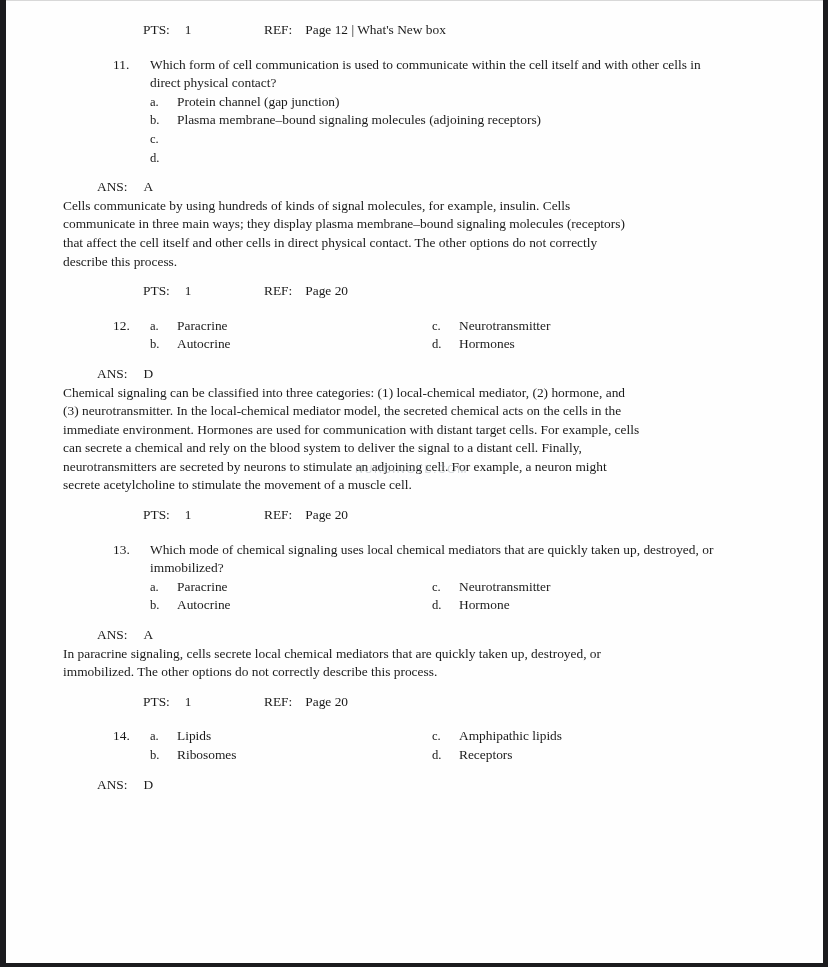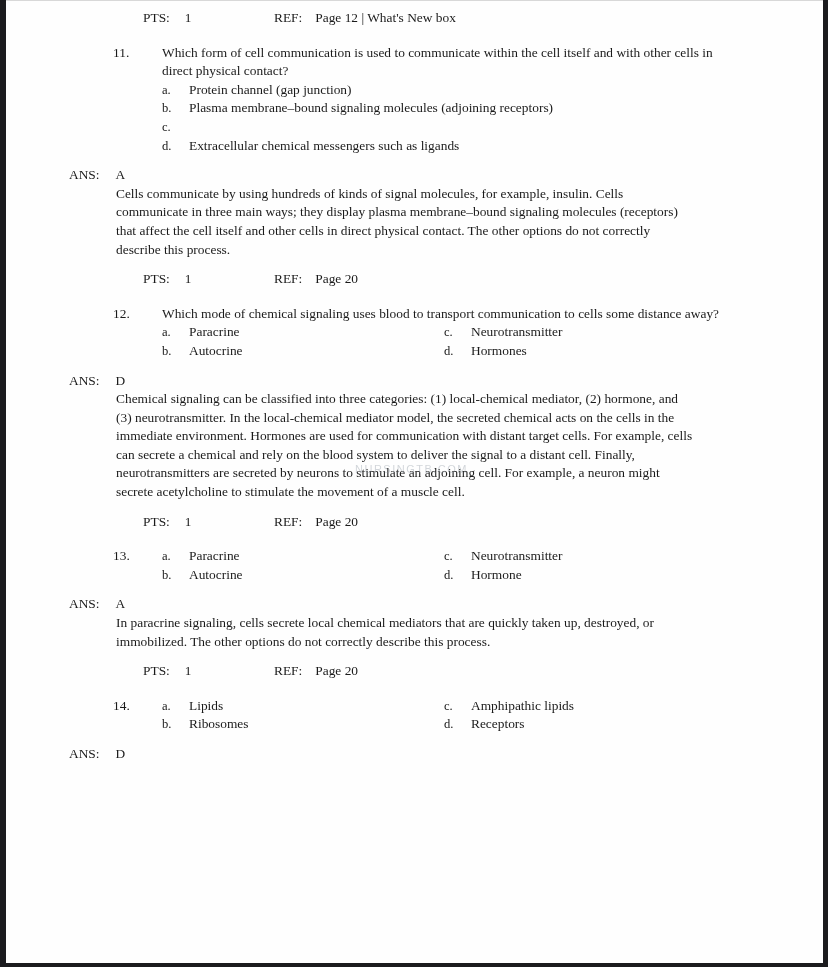--- a/index.html
+++ b/index.html
@@ -13,21 +13,21 @@
   }
   .page {
     position: absolute;
     left: 6px;
     top: 0;
     width: 817px;
     height: 963px;
     background: #fefefe;
     border-top: 1px solid #d8d8d8;
     box-sizing: border-box;
-    padding-top: 8px;
+    padding-top: 20px;
     color: #1a1a1a;
     font-size: 13.4px;
     line-height: 18.6px;
   }
   .bottom-bar {
     position: absolute;
     left: 0;
     bottom: 0;
     width: 828px;
     height: 4px;
@@ -35,46 +35,46 @@
   }
   .pts-row {
     position: relative;
     margin-left: 137px;
     height: 18.6px;
     white-space: nowrap;
   }
   .pts-row .pts-value { margin-left: 15px; }
   .ref-group {
     position: absolute;
-    left: 131px;
+    left: 121px;
     top: 0;
     white-space: nowrap;
   }
   .ref-group .ref-value { margin-left: 13px; }
   .question { margin-top: 16px; }
-  .q-head { display: flex; gap: 19px; }
+  .q-head { display: flex; }
   .q-num {
     width: 30px;
     flex: 0 0 30px;
     margin-left: 107px;
   }
-  .q-body { width: 578px; }
+  .q-body { width: 578px; margin-left: 7px; }
   .opt-row { display: flex; }
   .opt-letter {
     width: 27px;
     flex: 0 0 27px;
     font-size: 12.6px;
   }
   .opt-col { display: flex; }
   .opt-col.left  { width: 282px; flex: 0 0 282px; }
   .two-col { display: flex; }
-  .ans-row { margin-left: 63px; margin-top: 11px; }
+  .ans-row { margin-left: 91px; margin-top: 11px; }
   .ans-value { margin-left: 16px; }
   .rationale {
-    margin-left: 110px;
+    margin-left: 57px;
     width: 578px;
   }
   .pts-after { margin-top: 11px; }
   .watermark {
     position: absolute;
     left: 349px;
     top: 459px;
     font-family: "Liberation Sans", sans-serif;
     font-size: 11px;
     letter-spacing: 1.5px;
@@ -106,41 +106,39 @@
         </div>
         <div class="opt-row">
           <span class="opt-letter">b.</span>
           <span>Plasma membrane–bound signaling molecules (adjoining receptors)</span>
         </div>
         <div class="opt-row">
           <span class="opt-letter">c.</span>
         </div>
         <div class="opt-row">
           <span class="opt-letter">d.</span>
-          <span>Extracellular chemical messengers such as ligands</span>
         </div>
       </div>
     </div>
     <div class="ans-row">
       <span>ANS:</span><span class="ans-value">A</span>
     </div>
     <div class="rationale">Cells communicate by using hundreds of kinds of signal molecules, for example, insulin. Cells communicate in three main ways; they display plasma membrane–bound signaling molecules (receptors) that affect the cell itself and other cells in direct physical contact. The other options do not correctly describe this process.</div>
     <div class="pts-row pts-after">
       <span>PTS:</span><span class="pts-value">1</span>
       <span class="ref-group">
         <span>REF:</span><span class="ref-value">Page 20</span>
       </span>
     </div>
   </section>
 
   <section>
     <div class="question q-head">
       <span class="q-num">12.</span>
       <div class="q-body">
-        <div>Which mode of chemical signaling uses blood to transport communication to cells some distance away?</div>
         <div class="two-col">
           <div class="opt-col left">
             <span class="opt-letter">a.</span>
             <span>Paracrine</span>
           </div>
           <div class="opt-col">
             <span class="opt-letter">c.</span>
             <span>Neurotransmitter</span>
           </div>
         </div>
@@ -165,20 +163,21 @@
       <span class="ref-group">
         <span>REF:</span><span class="ref-value">Page 20</span>
       </span>
     </div>
   </section>
 
   <section>
     <div class="question q-head">
       <span class="q-num">13.</span>
       <div class="q-body">
+        <div>Which mode of chemical signaling uses local chemical mediators that are quickly taken up, destroyed, or immobilized?</div>
         <div class="two-col">
           <div class="opt-col left">
             <span class="opt-letter">a.</span>
             <span>Paracrine</span>
           </div>
           <div class="opt-col">
             <span class="opt-letter">c.</span>
             <span>Neurotransmitter</span>
           </div>
         </div>

